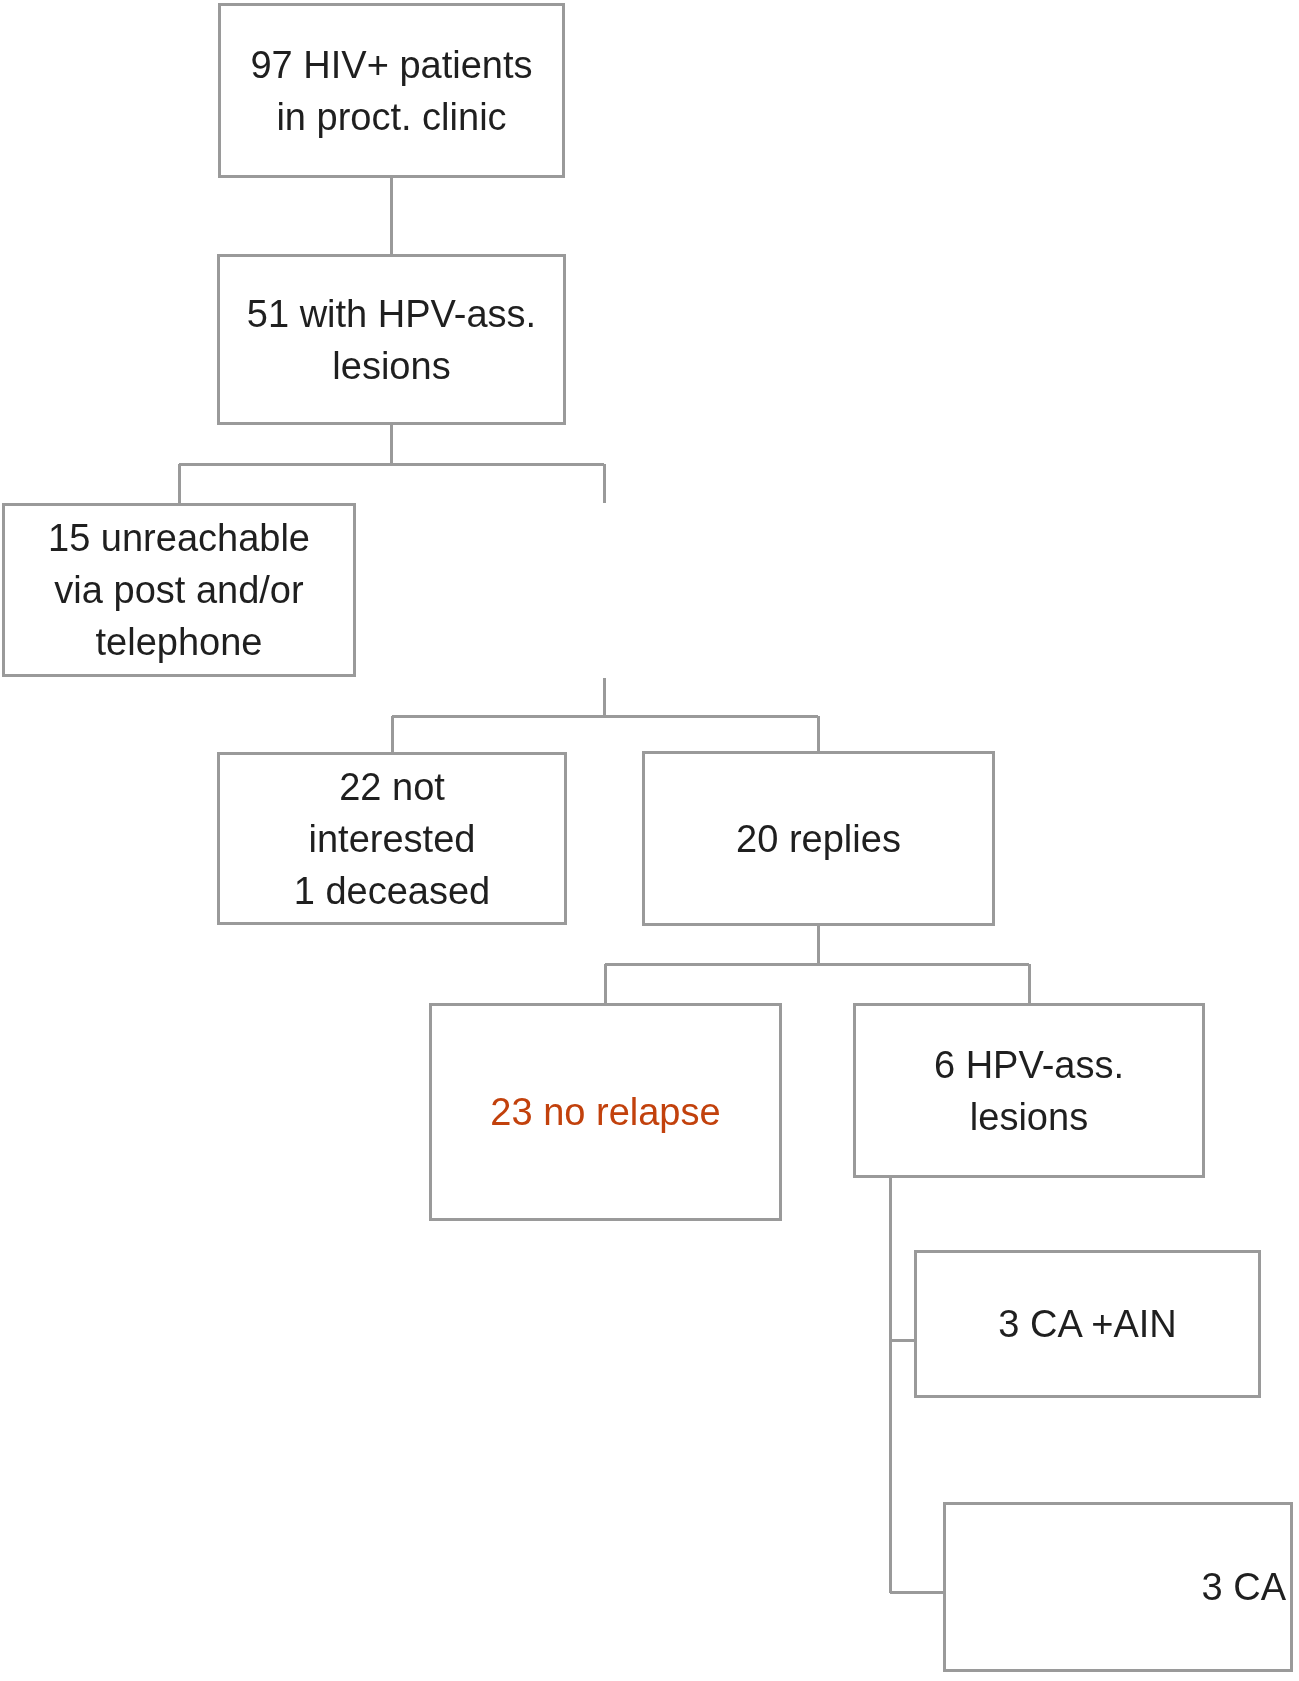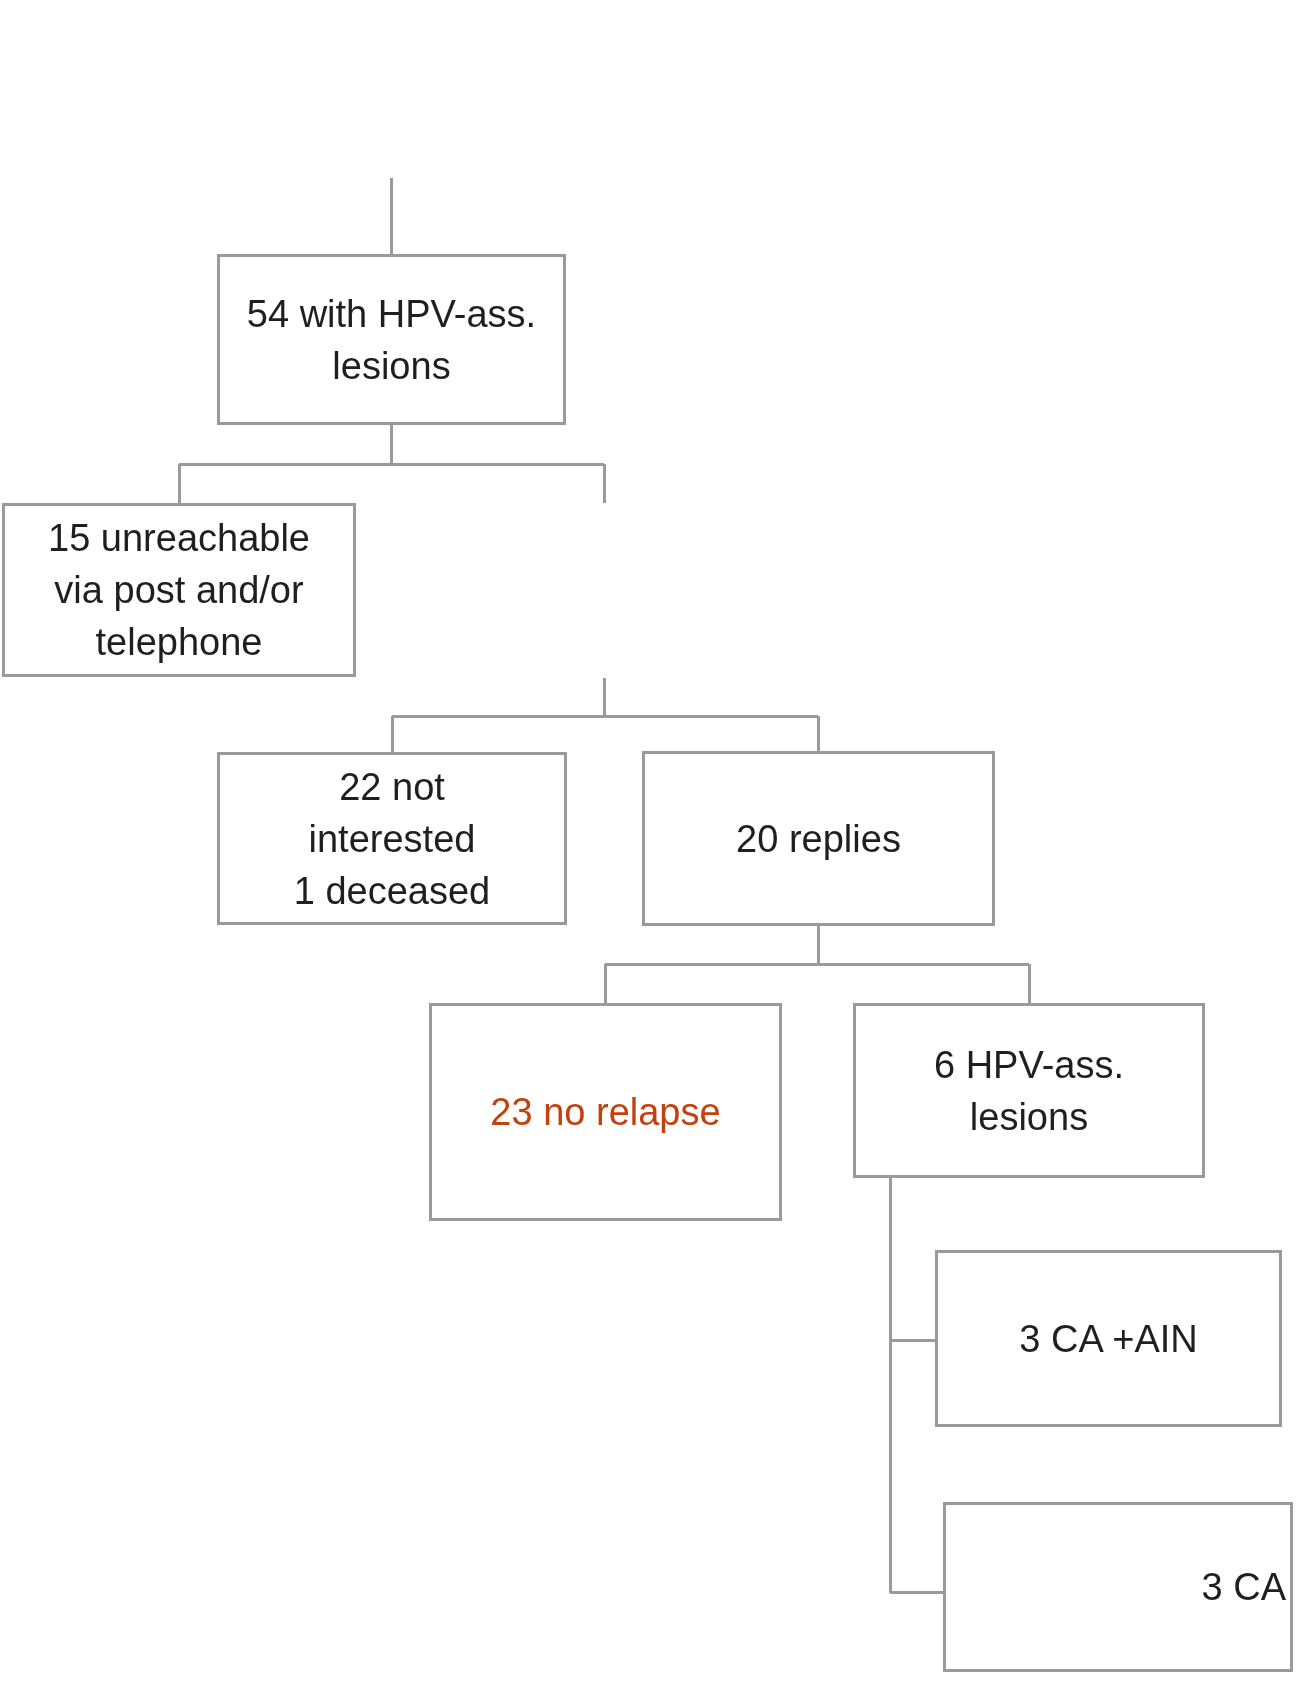--- a/index.html
+++ b/index.html
@@ -50,22 +50,26 @@
     <div class="line" style="left: 392px; top: 714.5px; width: 426px; height: 3px; background: rgb(154, 154, 154);"></div>
     <div class="line" style="left: 390.5px; top: 716px; width: 3px; height: 36px; background: rgb(154, 154, 154);"></div>
     <div class="line" style="left: 816.5px; top: 716px; width: 3px; height: 35px; background: rgb(154, 154, 154);"></div>
     <div class="line" style="left: 816.5px; top: 926px; width: 3px; height: 38px; background: rgb(154, 154, 154);"></div>
     <div class="line" style="left: 605px; top: 962.5px; width: 424px; height: 3px; background: rgb(154, 154, 154);"></div>
     <div class="line" style="left: 603.5px; top: 964px; width: 3px; height: 39px; background: rgb(154, 154, 154);"></div>
     <div class="line" style="left: 1027.5px; top: 964px; width: 3px; height: 39px; background: rgb(154, 154, 154);"></div>
     <div class="line" style="left: 888.5px; top: 1178px; width: 3px; height: 415px; background: rgb(154, 154, 154);"></div>
     <div class="line" style="left: 890px; top: 1338.5px; width: 53px; height: 3px; background: rgb(154, 154, 154);"></div>
     <div class="line" style="left: 890px; top: 1590.5px; width: 53px; height: 3px; background: rgb(154, 154, 154);"></div>
+    <div class="node" style="left: 218px; top: 3px; width: 347px; height: 175px; border-color: rgb(154, 154, 154); color: rgb(31, 31, 31);">
+      <span class="label">97 HIV+ patients
+in proct. clinic</span>
+    </div>
     <div class="node" style="left: 217px; top: 254px; width: 349px; height: 171px; border-color: rgb(154, 154, 154); color: rgb(31, 31, 31);">
-      <span class="label">54 with HPV-ass.
+      <span class="label">51 with HPV-ass.
 lesions</span>
     </div>
     <div class="node" style="left: 2px; top: 503px; width: 354px; height: 174px; border-color: rgb(154, 154, 154); color: rgb(31, 31, 31);">
       <span class="label">15 unreachable
 via post and/or
 telephone</span>
     </div>
     <div class="node" style="left: 217px; top: 752px; width: 350px; height: 173px; border-color: rgb(154, 154, 154); color: rgb(31, 31, 31);">
       <span class="label">22 not
 interested
@@ -74,19 +78,19 @@
     <div class="node" style="left: 642px; top: 751px; width: 353px; height: 175px; border-color: rgb(154, 154, 154); color: rgb(31, 31, 31);">
       <span class="label">20 replies</span>
     </div>
     <div class="node" style="left: 429px; top: 1003px; width: 353px; height: 218px; border-color: rgb(154, 154, 154); color: #c2410c;">
       <span class="label">23 no relapse</span>
     </div>
     <div class="node" style="left: 853px; top: 1003px; width: 352px; height: 175px; border-color: rgb(154, 154, 154); color: rgb(31, 31, 31);">
       <span class="label">6 HPV-ass.
 lesions</span>
     </div>
-    <div class="node" style="left: 935px; top: 1250px; width: 347px; height: 177px; border-color: rgb(154, 154, 154); color: rgb(31, 31, 31);">
+    <div class="node" style="left: 914px; top: 1250px; width: 347px; height: 148px; border-color: rgb(154, 154, 154); color: rgb(31, 31, 31);">
       <span class="label">3 CA +AIN</span>
     </div>
     <div class="node" style="left: 943px; top: 1502px; width: 350px; height: 170px; border-color: rgb(154, 154, 154); color: rgb(31, 31, 31); justify-content: flex-end;">
       <span class="label">3 CA</span>
     </div>
   </div>
 
 </body></html>

